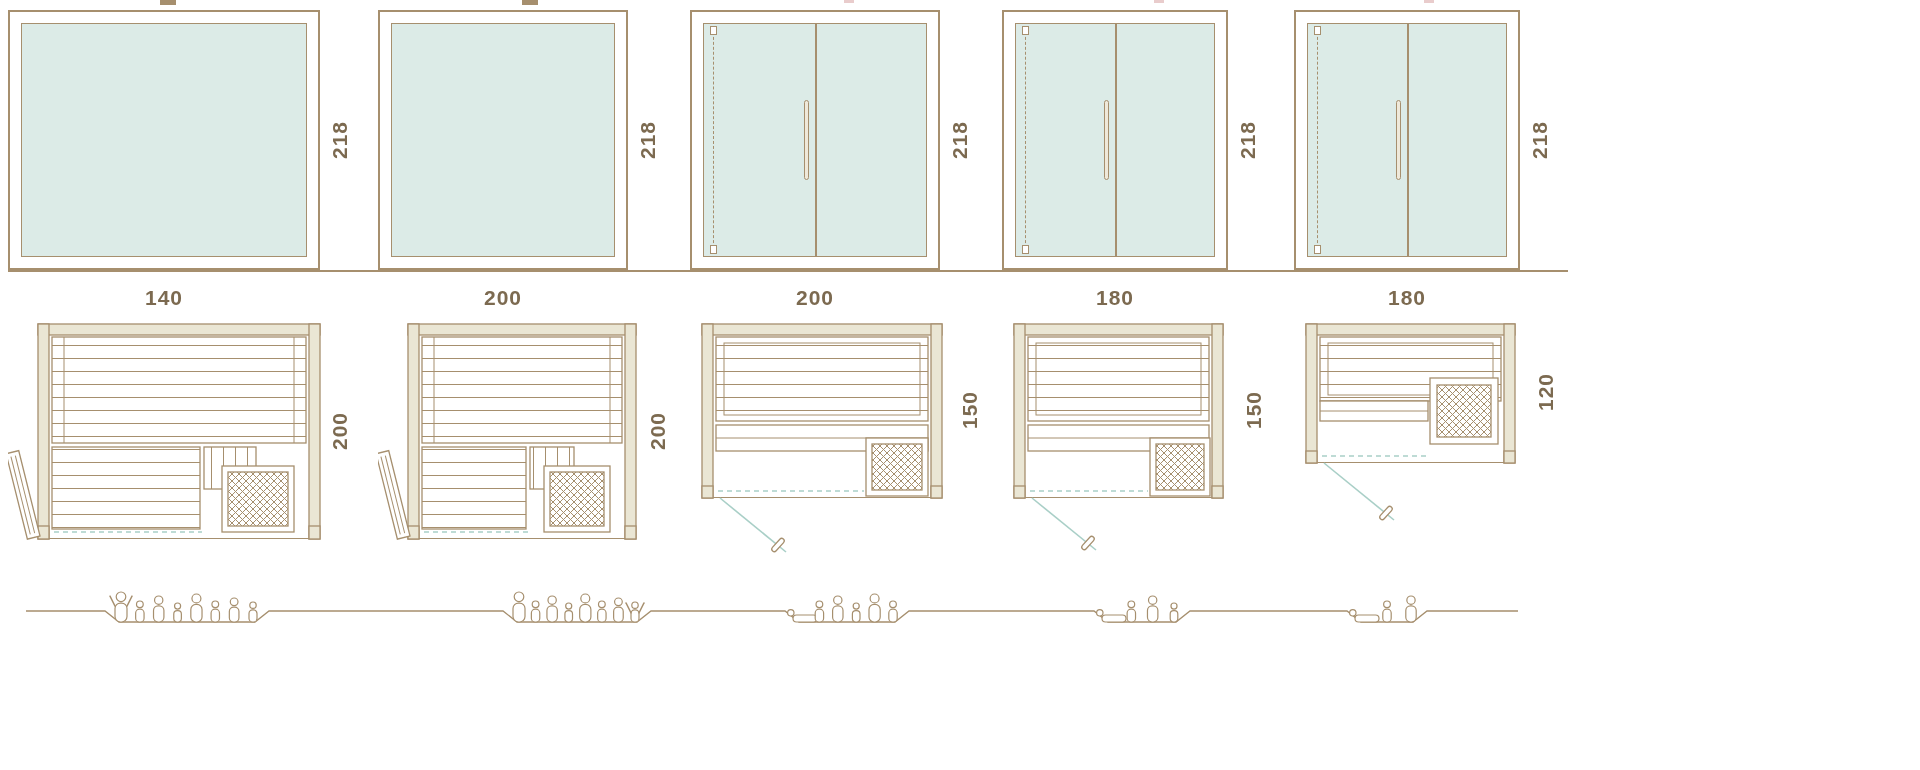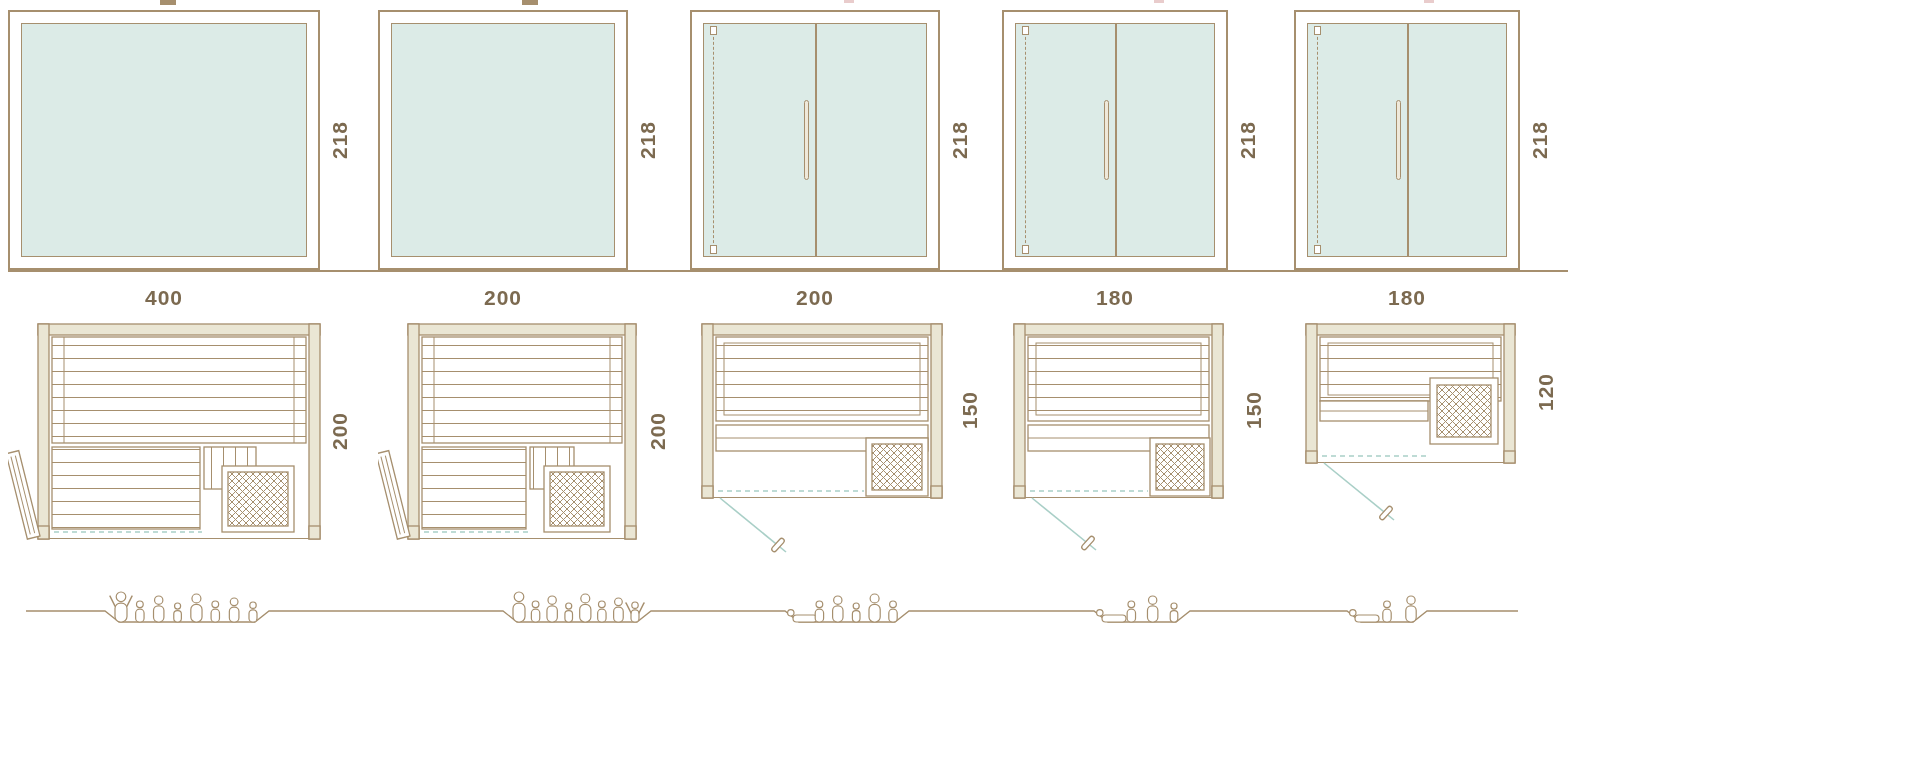--- a/index.html
+++ b/index.html
@@ -90,21 +90,21 @@
 
     <div class="col">
       <div class="elev-row">
         <div class="frame" style="width:312px">
           <div class="pane"></div>
         </div>
         <div class="vwrap">
           <span class="vdim">218</span>
         </div>
       </div>
-      <div class="width-label" style="width:312px">400</div>
+      <div class="width-label" style="width:312px">140</div>
       <div class="plan-row">
         <svg width="314" height="240" viewBox="0 0 314 240">
           <rect class="wood" x="30" y="4" width="282" height="11"></rect>
           <rect class="wood" x="30" y="4" width="11" height="215"></rect>
           <rect class="wood" x="301" y="4" width="11" height="215"></rect>
           <rect class="slats" x="44" y="17" width="254" height="106"></rect>
           <line class="thin" x1="56" y1="17" x2="56" y2="123"></line>
           <line class="thin" x1="286" y1="17" x2="286" y2="123"></line>
           <rect class="slats" x="44" y="127" width="148" height="82"></rect>
           <rect class="slatsv" x="196" y="127" width="52" height="42"></rect>

